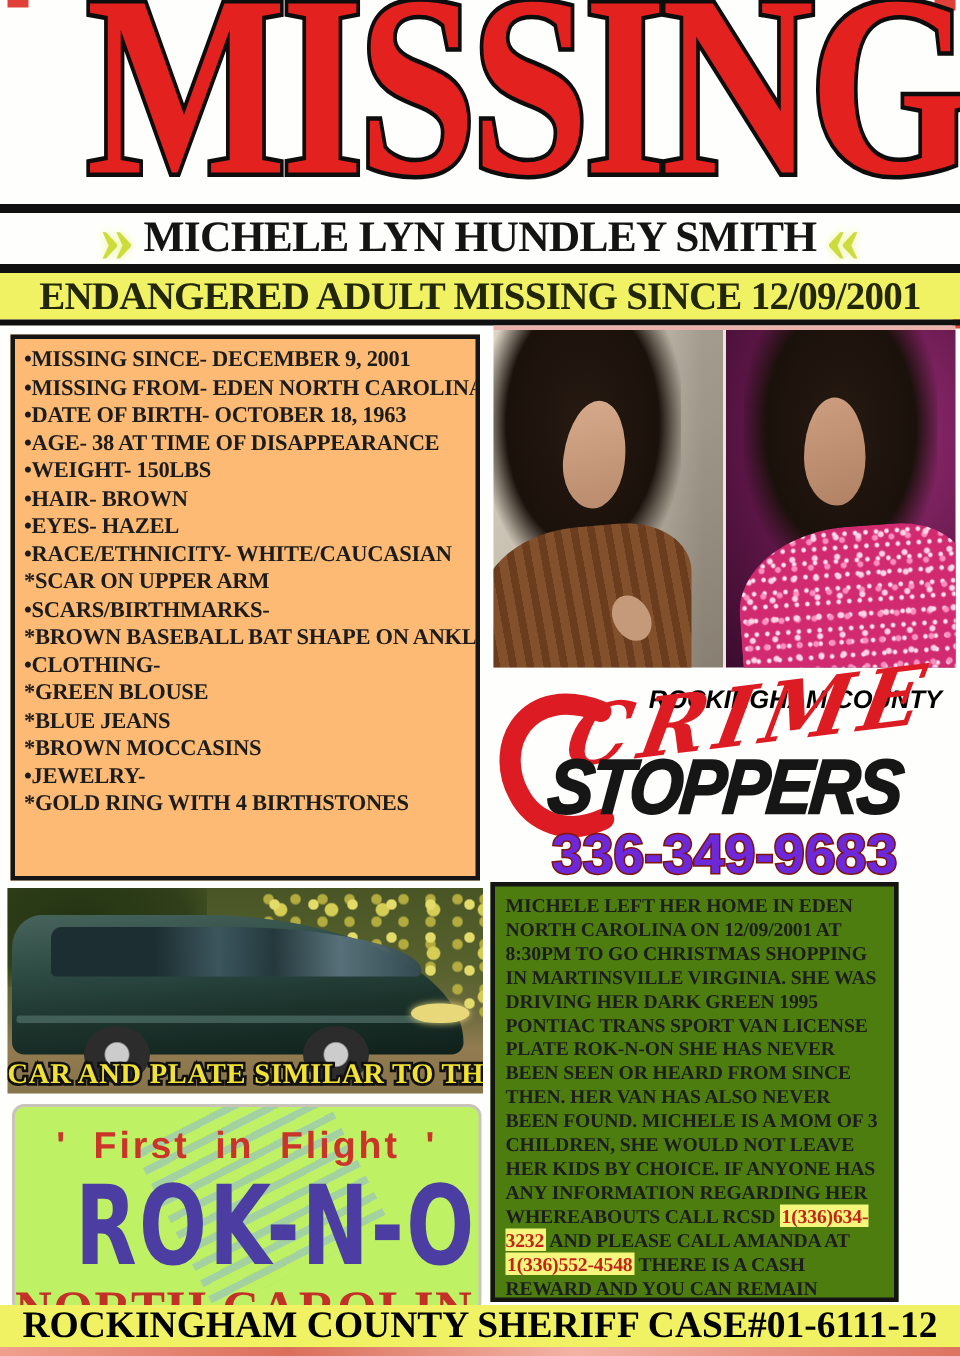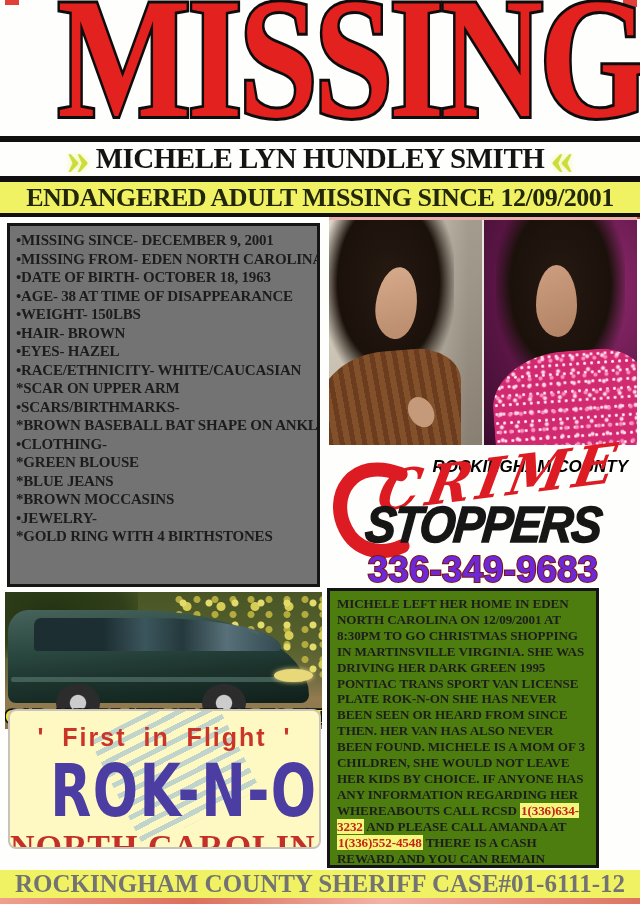--- a/index.html
+++ b/index.html
@@ -19,21 +19,21 @@
             display:flex;align-items:center;justify-content:center;}
   .chev{font-size:46px;line-height:30px;font-weight:bold;color:#ccdc3a;
         text-shadow:0 0 6px #eef59a;margin:0 6px;}
   .name{font-size:29px;font-weight:bold;color:#141414;letter-spacing:-0.5px;white-space:nowrap;}
   .banner{position:absolute;top:182px;left:0;width:640px;height:31px;background:#f1f263;
           text-align:center;font-weight:bold;font-size:26px;line-height:31px;
           color:#23270a;letter-spacing:-0.5px;white-space:nowrap;}
 
   
   .details-box{position:absolute;left:7px;top:223px;width:313px;height:364px;
-               border:3px solid #151515;background:#737373;padding:5px 6px;
+               border:3px solid #151515;background:#fdba74;padding:5px 6px;
                box-sizing:border-box;overflow:hidden;}
   .detail-line{font-weight:bold;font-size:15px;line-height:18.5px;color:#1c1c1c;
                white-space:nowrap;letter-spacing:-0.2px;}
 
   
   .photos{position:absolute;left:329px;top:217px;width:308px;height:228px;
           border-top:3px solid #eab0aa;box-sizing:border-box;display:flex;}
   .photo{position:relative;width:50%;height:100%;overflow:hidden;}
   .photo-left{background:linear-gradient(140deg,#ddd6c8 0%,#c6bfb0 50%,#a39b8c 100%);
               border-right:2px solid #eae6dc;}
@@ -101,21 +101,21 @@
   .wheel{position:absolute;bottom:5%;width:14%;height:28%;border-radius:50%;
        background:radial-gradient(circle at 50% 50%,#cccccc 0 26%,#2c2c2c 30% 72%,#181818 100%);}
   .wheel-front{left:62%;} .wheel-rear{left:16%;}
   .headlight{position:absolute;right:3%;top:56%;width:12%;height:10%;
        background:#e8d87a;border-radius:50%;box-shadow:0 0 5px #e8d87a;}
   .van-caption{position:absolute;left:0;bottom:1px;width:100%;text-align:center;
        font-weight:bold;font-size:19px;color:#f2e233;letter-spacing:0.5px;
        -webkit-text-stroke:3.5px #101010;paint-order:stroke fill;white-space:nowrap;}
 
   
-  .plate{position:absolute;left:8px;top:709px;width:313px;height:140px;background:#fef9c3;
+  .plate{position:absolute;left:8px;top:736px;width:313px;height:140px;background:#bef264;
        border:2px solid #c8c4ba;border-radius:8px;box-sizing:border-box;overflow:hidden;}
   .plane{position:absolute;left:100px;top:-6px;width:130px;height:120px;opacity:.55;
        background:repeating-linear-gradient(0deg,transparent 0 7px,#8fb6d2 7px 12px);
        transform:rotate(-27deg);}
   .plate-slogan{position:absolute;left:0;top:12px;width:100%;text-align:center;
        font-family:"Liberation Sans",sans-serif;font-weight:bold;font-size:25px;
        color:#cb3429;letter-spacing:2px;word-spacing:8px;white-space:nowrap;}
   .plate-number{position:absolute;left:0;top:42px;width:100%;text-align:center;
        font-family:"DejaVu Sans",sans-serif;font-weight:bold;font-size:72px;line-height:74px;
        color:#4b3da2;letter-spacing:2px;transform:scaleX(0.74) scaleY(1.02);white-space:nowrap;}
@@ -127,21 +127,21 @@
        border:3px solid #141414;background:#4d7c0f;box-sizing:border-box;
        padding:5px 7px;overflow:hidden;}
   .story{margin:0;font-weight:bold;font-size:13.1px;line-height:15.9px;color:#1d1d1d;
        letter-spacing:-0.1px;}
   .hl{background:#f5f77c;color:#c0251a;padding:0 1px;}
   .ids{margin-top:2px;}
   .id-line{font-weight:bold;font-size:13.1px;line-height:15.9px;color:#1d1d1d;white-space:nowrap;}
 
   
   .footer{position:absolute;left:0;top:870px;width:640px;height:28px;background:#f1f263;
-       text-align:center;font-weight:bold;font-size:25px;line-height:28px;color:#737373;
+       text-align:center;font-weight:bold;font-size:25px;line-height:28px;color:#000000;
        white-space:nowrap;}
   .bottom-strip{position:absolute;left:0;top:898px;width:640px;height:6px;
        background:linear-gradient(90deg,#f0a08e,#db6f5c 30%,#f3b3a4 60%,#dd7361);}
   .corner-dot{position:absolute;top:0;height:5px;width:14px;background:#e04038;}
   .corner-dot.l{left:5px;} .corner-dot.r{right:3px;height:7px;}
   .edge-dot{position:absolute;right:0;top:209px;width:5px;height:10px;background:#e04038;}
 </style>
 </head>
 <body>
 

